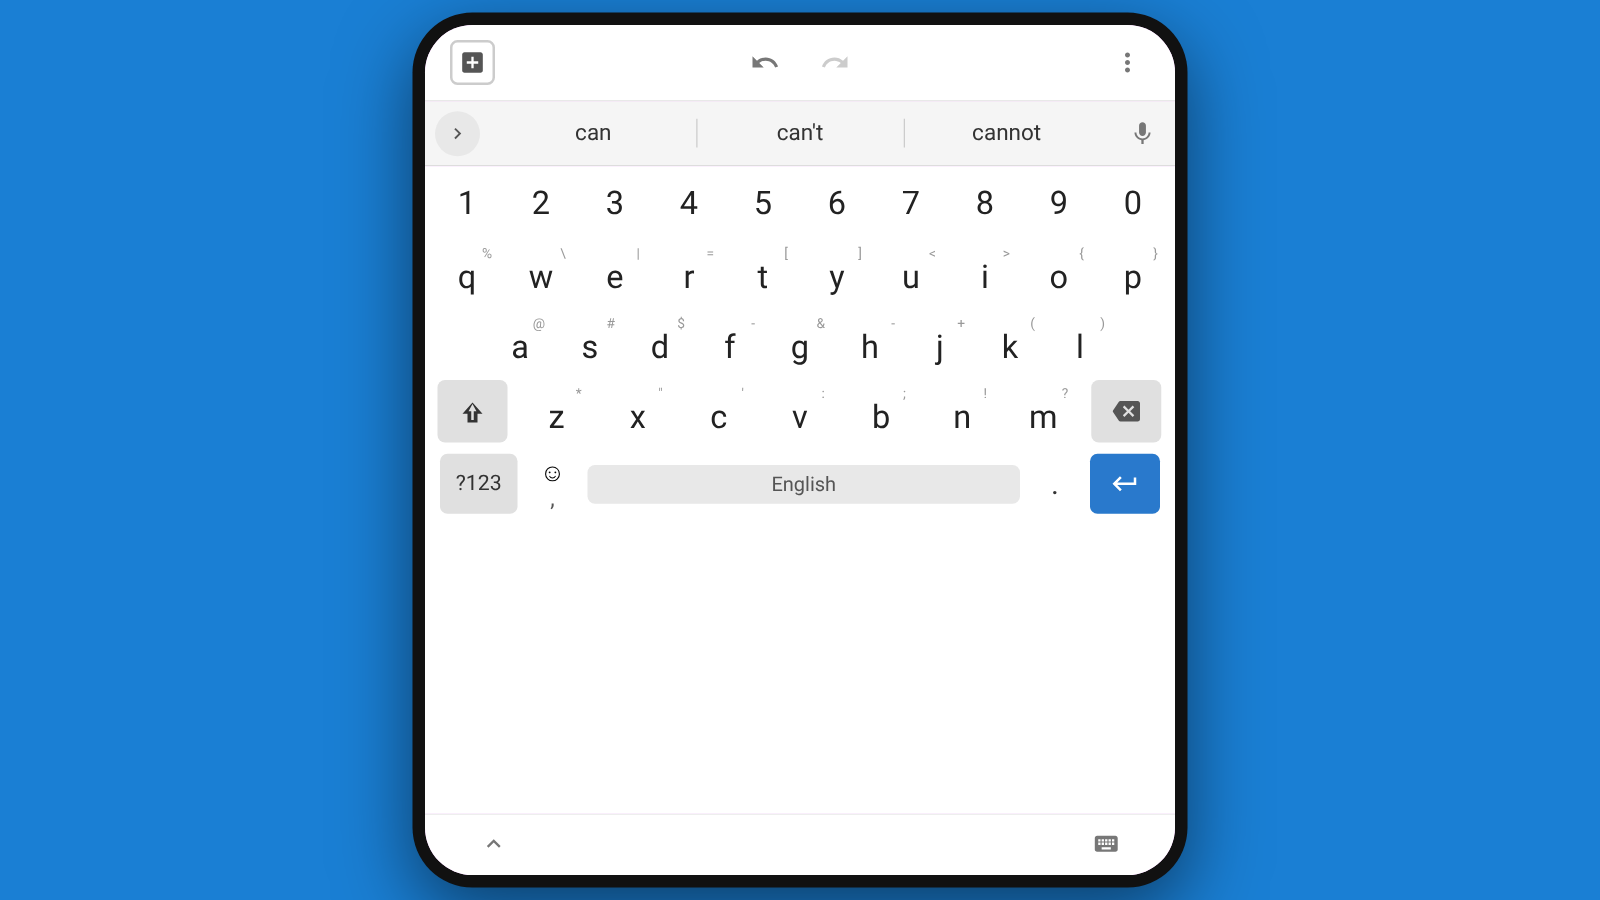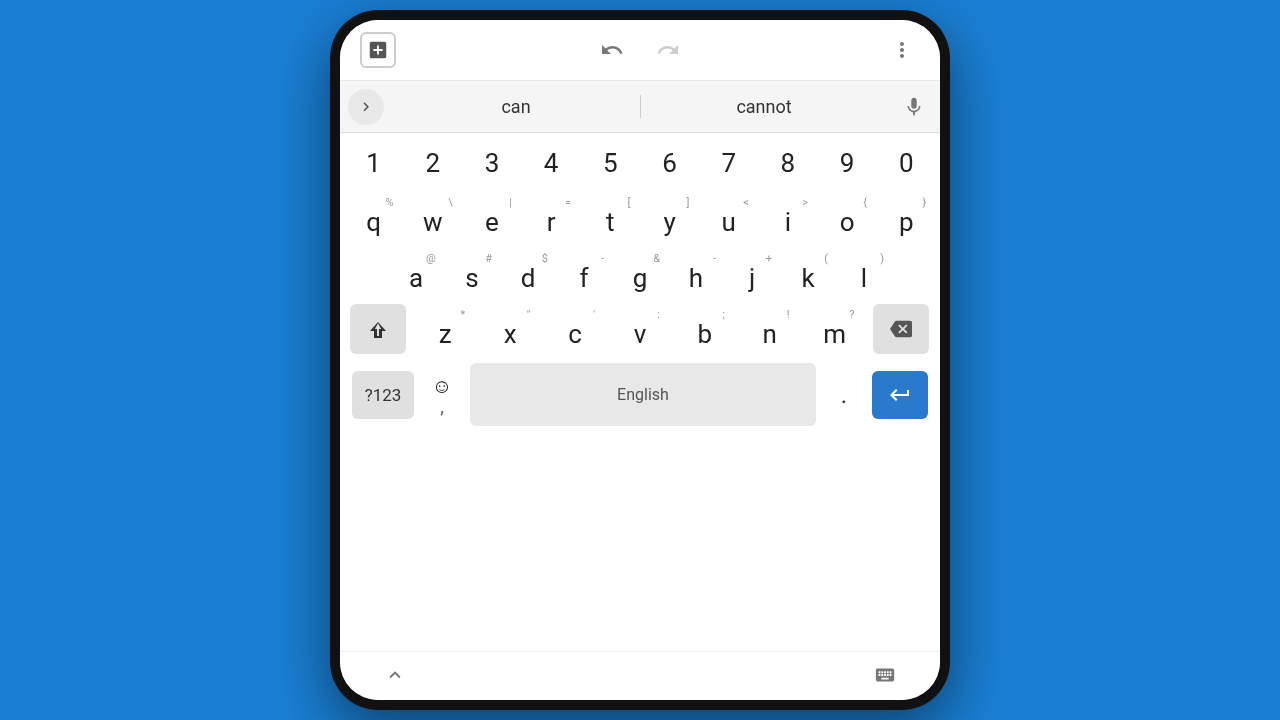--- a/index.html
+++ b/index.html
@@ -314,21 +314,21 @@
     }
 
     .key-emoji-comma {
       font-size: 18px;
       color: #555;
       line-height: 1;
     }
 
     .key-space {
       flex: 1;
-      height: 63px;
+      height: 31px;
       background: #e8e8e8;
       border-radius: 6px;
       display: flex;
       align-items: center;
       justify-content: center;
       font-size: 16px;
       color: #555;
       cursor: pointer;
     }
 
@@ -421,20 +421,21 @@
     </div>
 
     <div class="suggestion-bar">
       <div class="suggestion-expand">
         <svg viewBox="0 0 24 24">
             <path d="M8.59 16.34l4.58-4.59-4.58-4.59L10 5.75l6 6-6 6z"></path>
           </svg>
       </div>
       <div class="suggestions">
         <div class="suggestion-item">can</div>
+        <div class="suggestion-item">can't</div>
         <div class="suggestion-item">cannot</div>
       </div>
       <div class="suggestion-mic">
         <svg viewBox="0 0 24 24">
             <path d="M12 14c1.66 0 2.99-1.34 2.99-3L15 5c0-1.66-1.34-3-3-3S9 3.34 9 5v6c0 1.66 1.34 3 3 3zm5.3-3c0 3-2.54 5.1-5.3 5.1S6.7 14 6.7 11H5c0 3.41 2.72 6.23 6 6.72V21h2v-3.28c3.28-.48 6-3.3 6-6.72h-1.7z"></path>
           </svg>
       </div>
     </div>
 
     <div class="keyboard-area">

